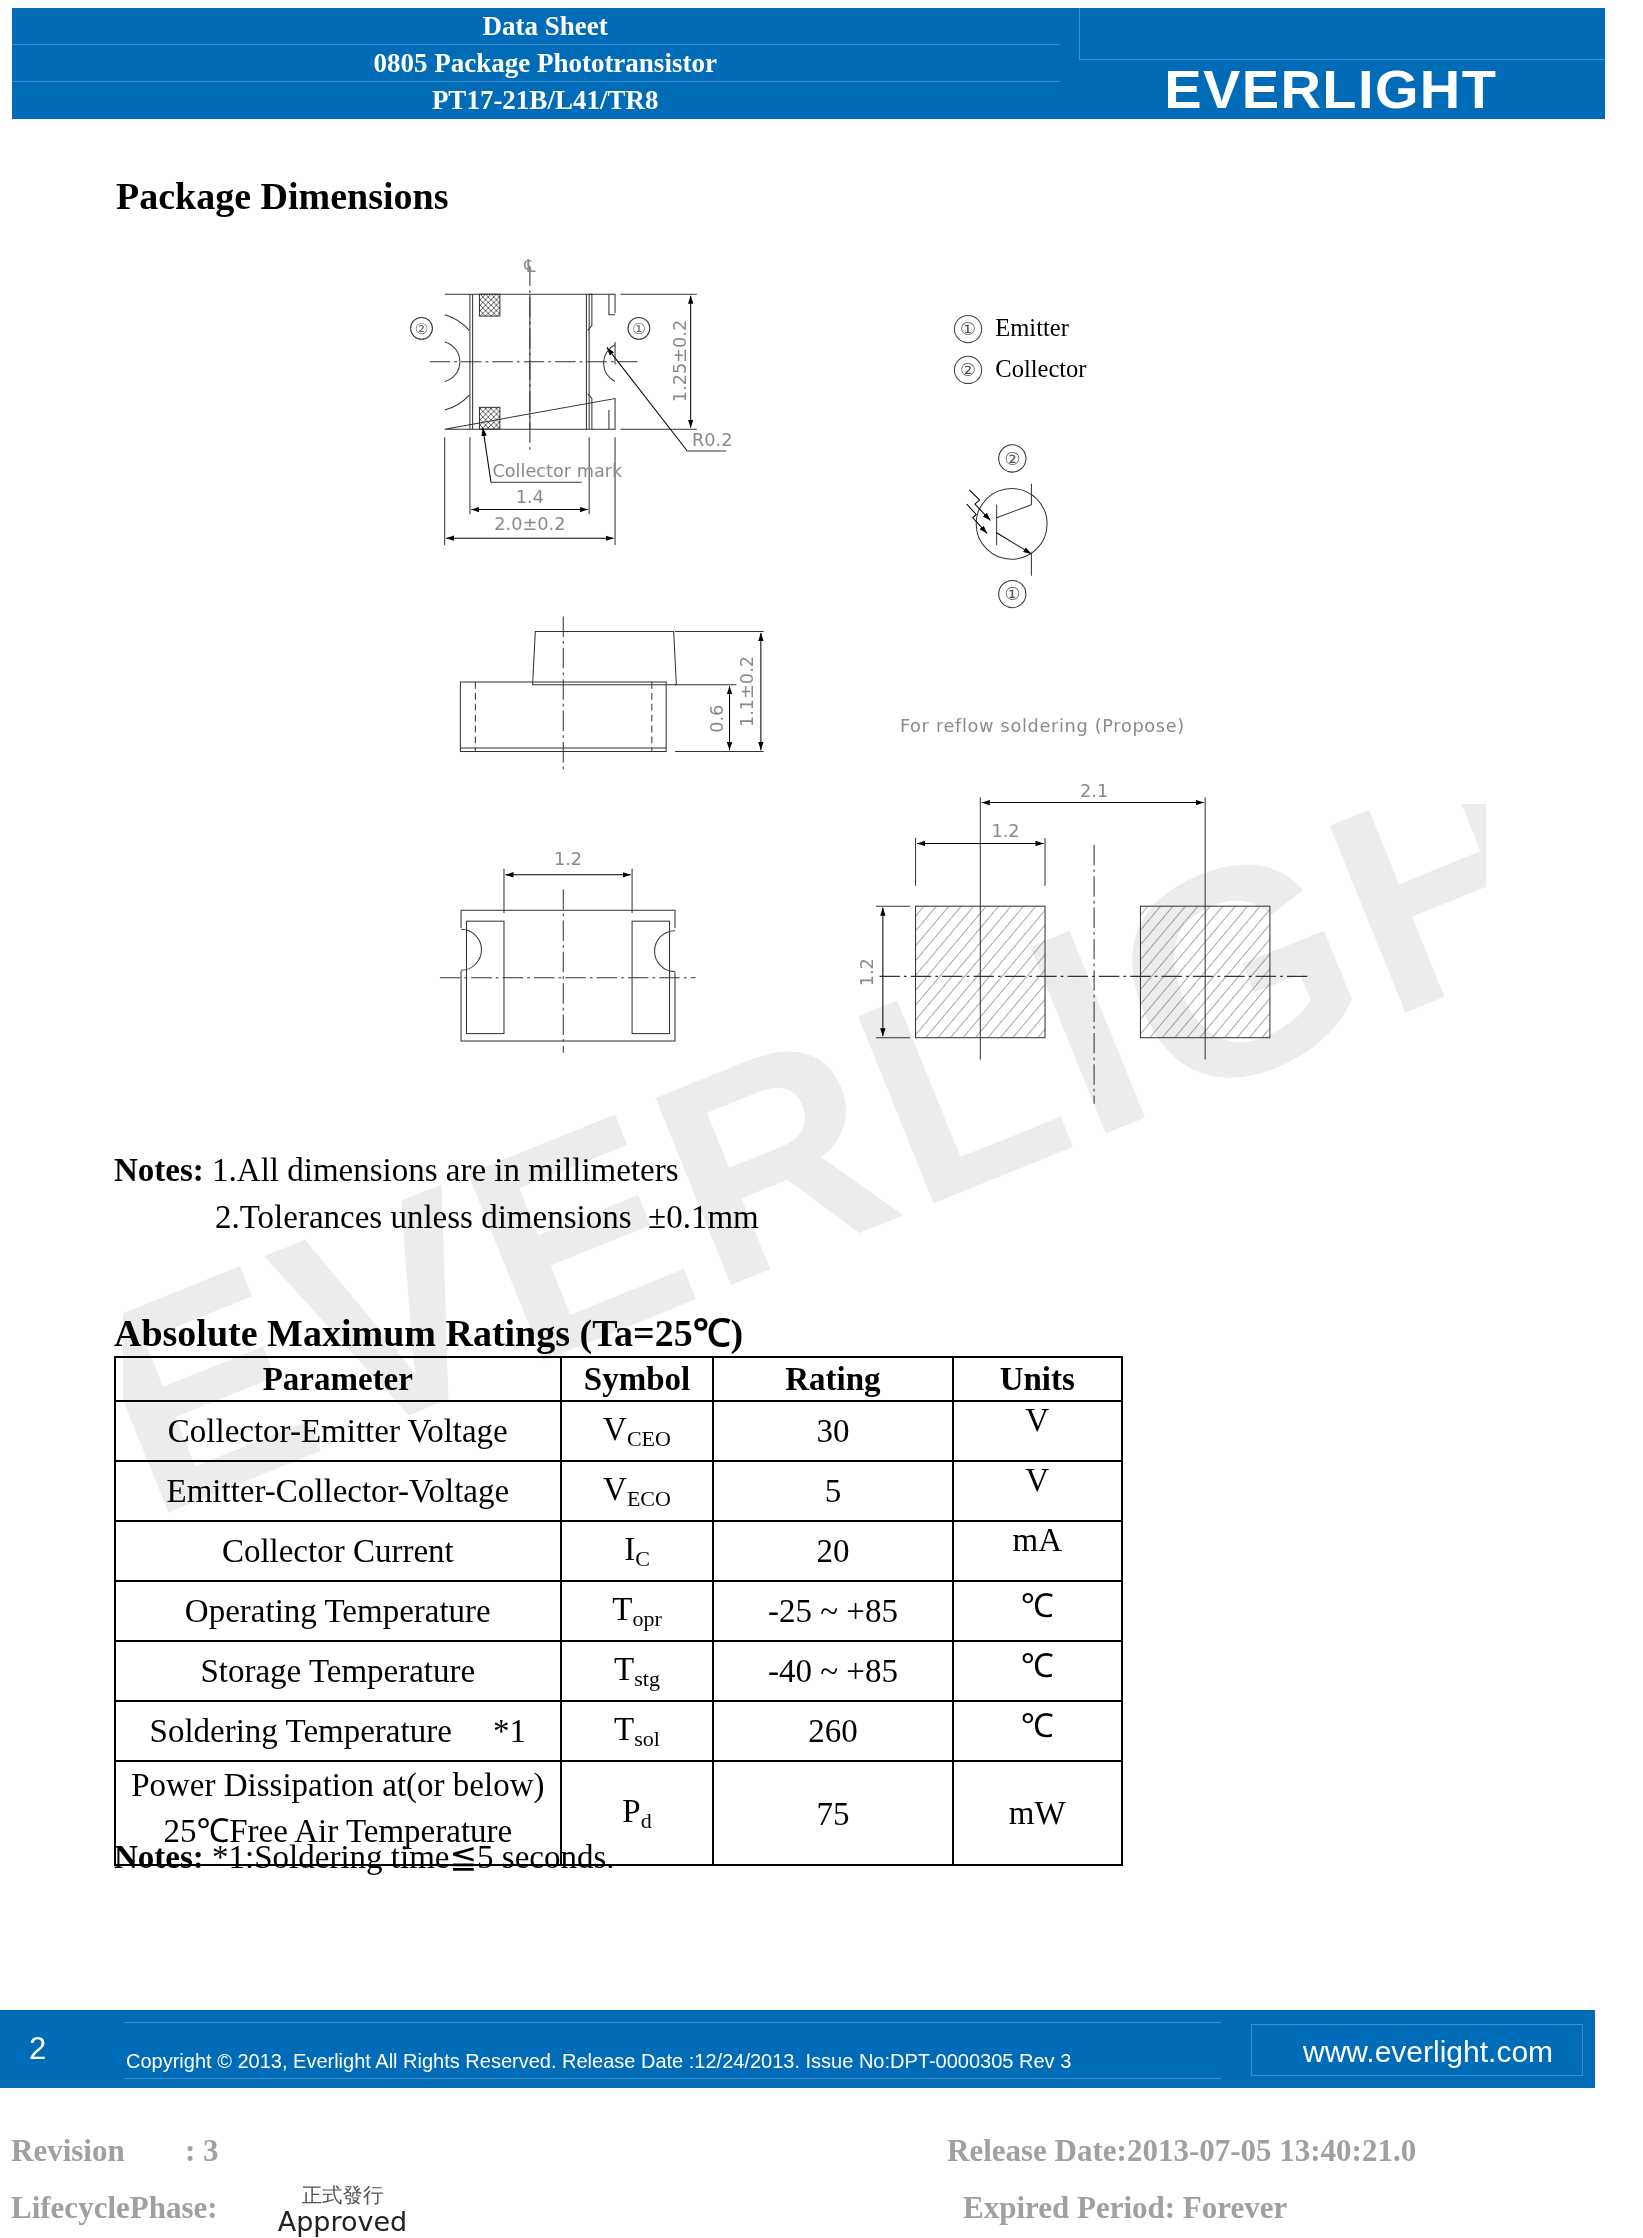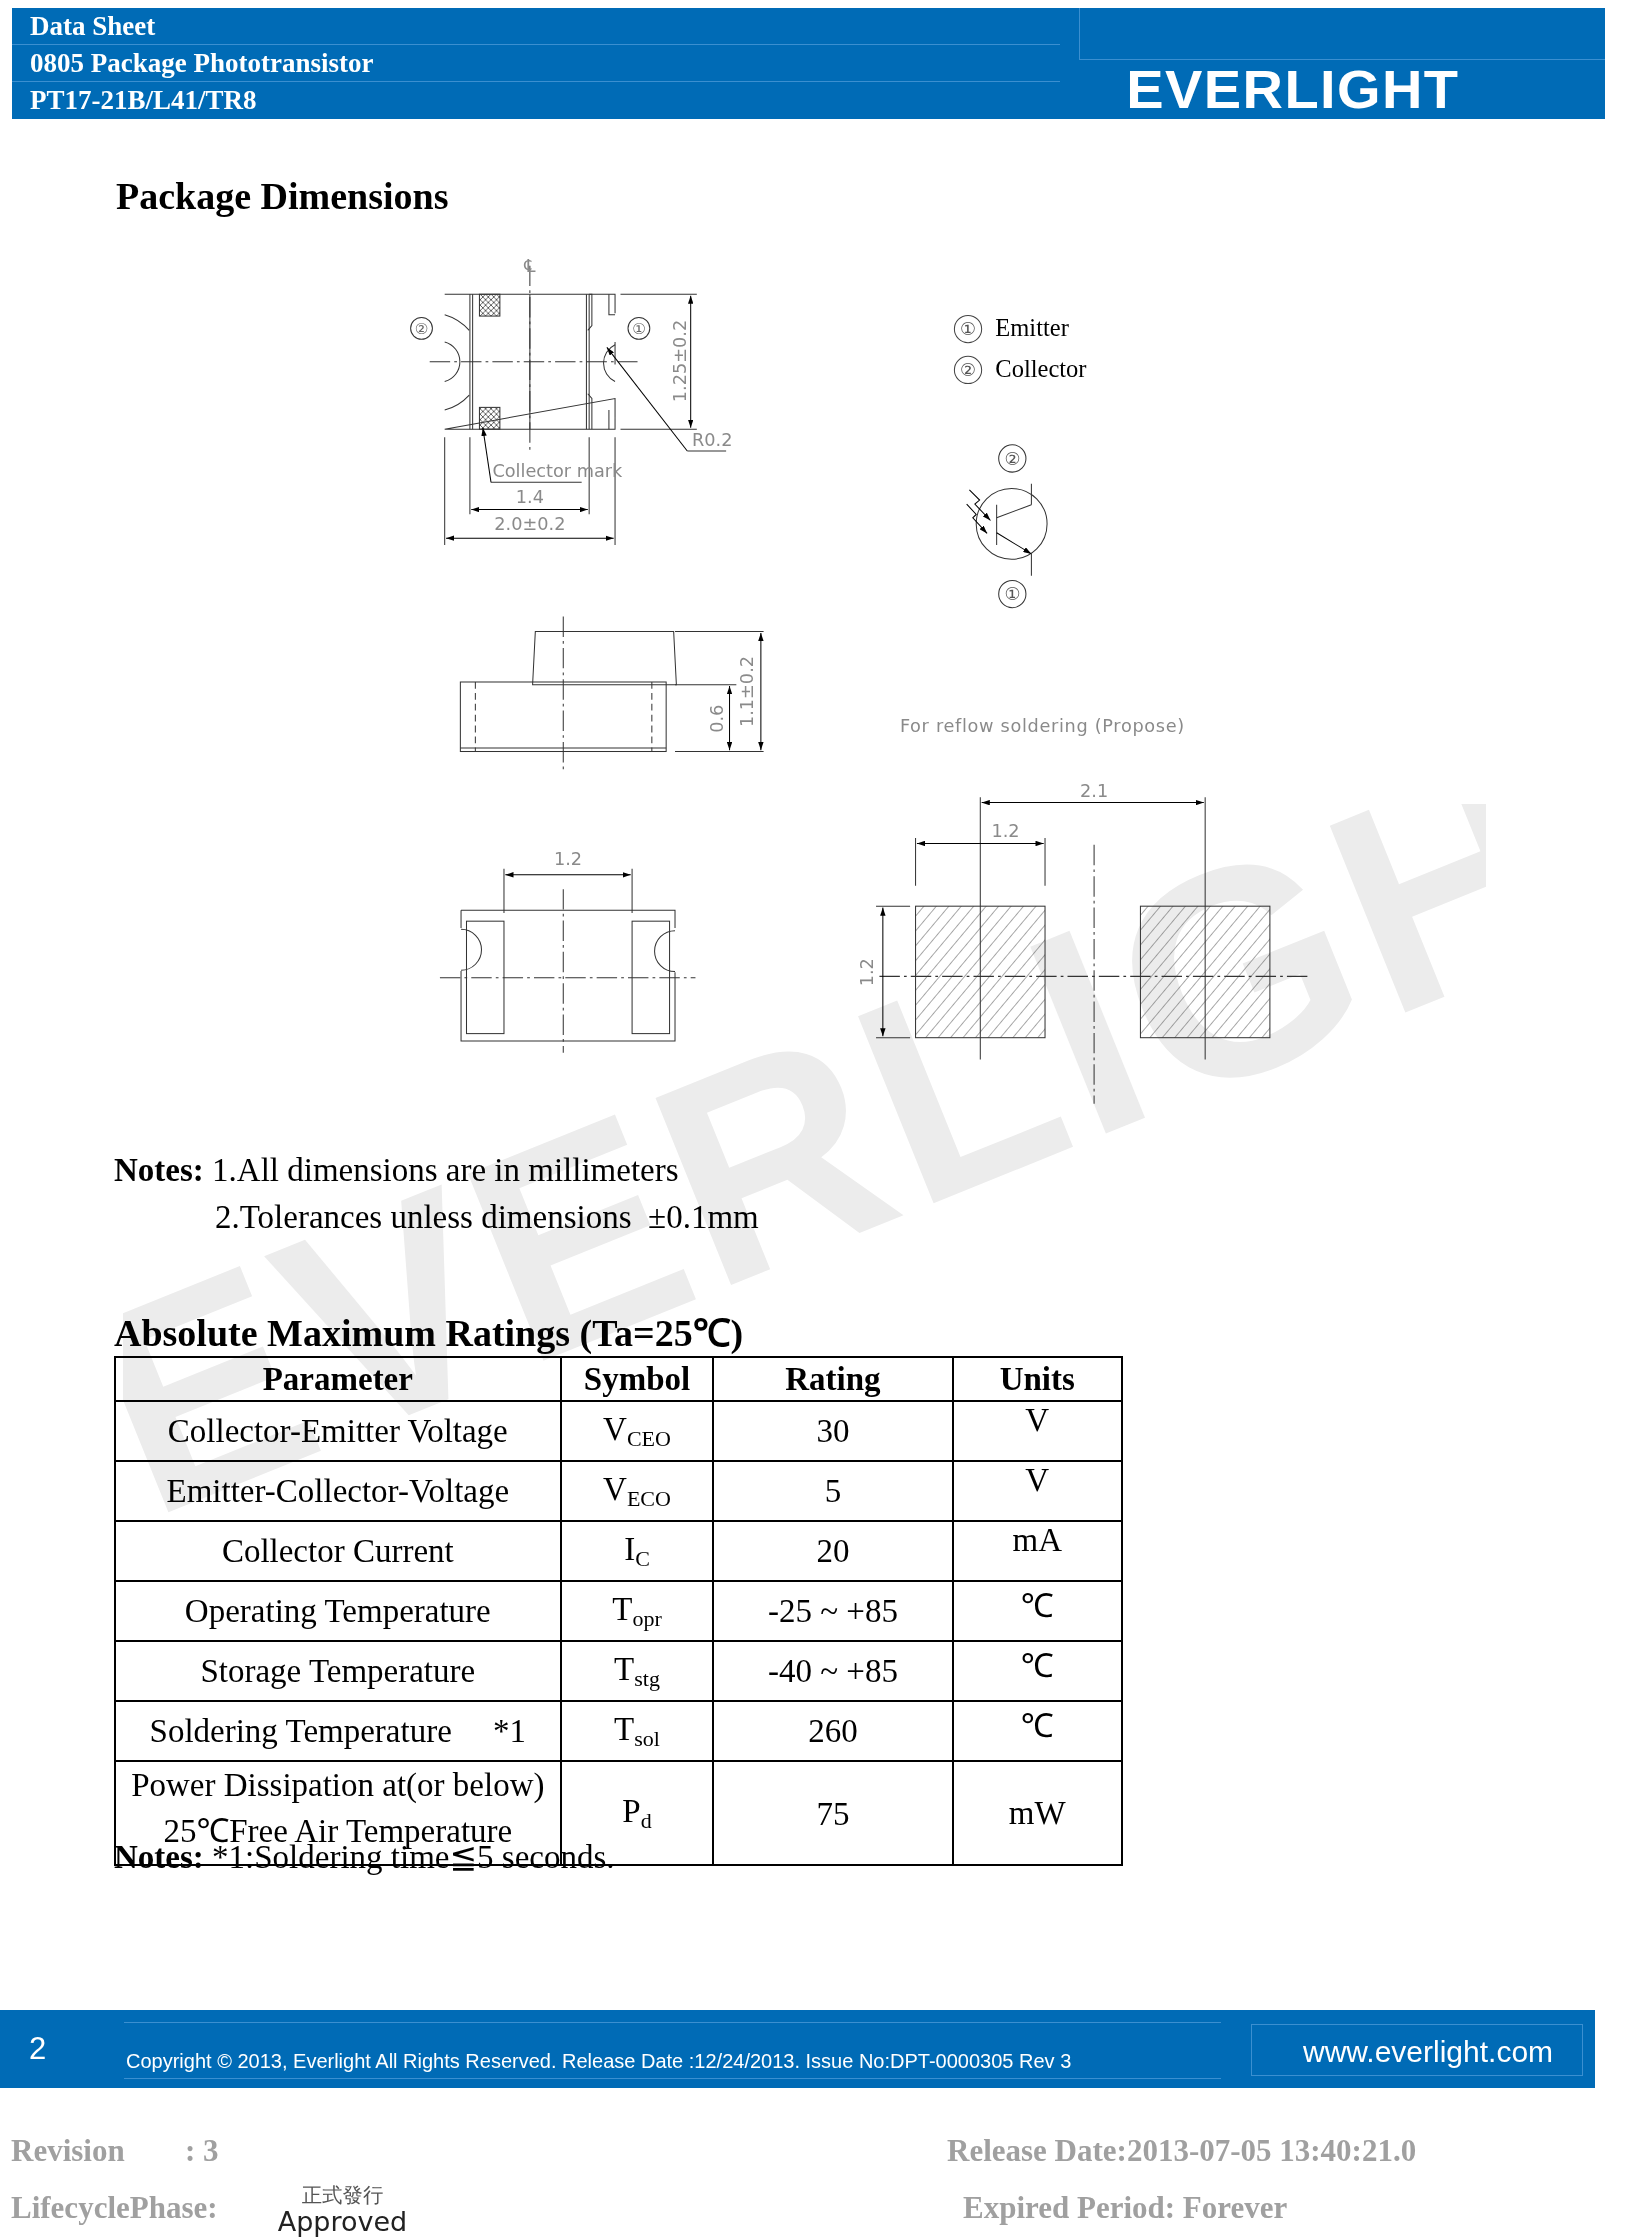--- a/index.html
+++ b/index.html
@@ -1,19 +1,19 @@
 <!DOCTYPE html>
 <html style="font-size:11px"><head>
 <meta charset="utf-8">
 <style>
   html, body { margin:0; padding:0; background:#ffffff; }
   body { width:1644px; height:2239px; position:relative; overflow:hidden; font-family:"Liberation Serif", serif; color:#000; }
   .abs { position:absolute; }
   
-  #header { left:12.3px; top:8.2px; width:1593px; height:111px; background:#006BB6; }
+  #header { left:12.3px; top:8.2px; width:1593px; height:111px; background:#006BB6;text-align:center; }
   .hdr-row { position:absolute; left:0; width:1048px; height:37px; color:#fff; font-weight:bold; font-size:27px; line-height:37px; padding-left:17.7px; box-sizing:border-box; font-family:"Liberation Serif", serif; }
   .hdr-row.r1 { top:0; border-bottom:1.4px solid #3b8fd0; }
   .hdr-row.r2 { top:37px; border-bottom:1.4px solid #3b8fd0; }
   .hdr-row.r3 { top:74px; }
   #hdr-right-box { position:absolute; left:1067px; top:0; width:525px; height:51px; border-left:0.7px solid #3b8fd0; border-bottom:0.7px solid #3b8fd0; }
   #logo { position:absolute; left:1114px; top:56px; width:409px; height:51px; color:#fff; font-family:"Liberation Sans", sans-serif; font-weight:bold; font-size:56px; letter-spacing:1.4px; line-height:51px; transform:scaleY(0.95); }
   
   .section-title { font-weight:bold; font-size:38px; font-family:"Liberation Serif", serif; }
   .note { font-size:33px; font-family:"Liberation Serif", serif; }
   .note b { font-weight:bold; }

